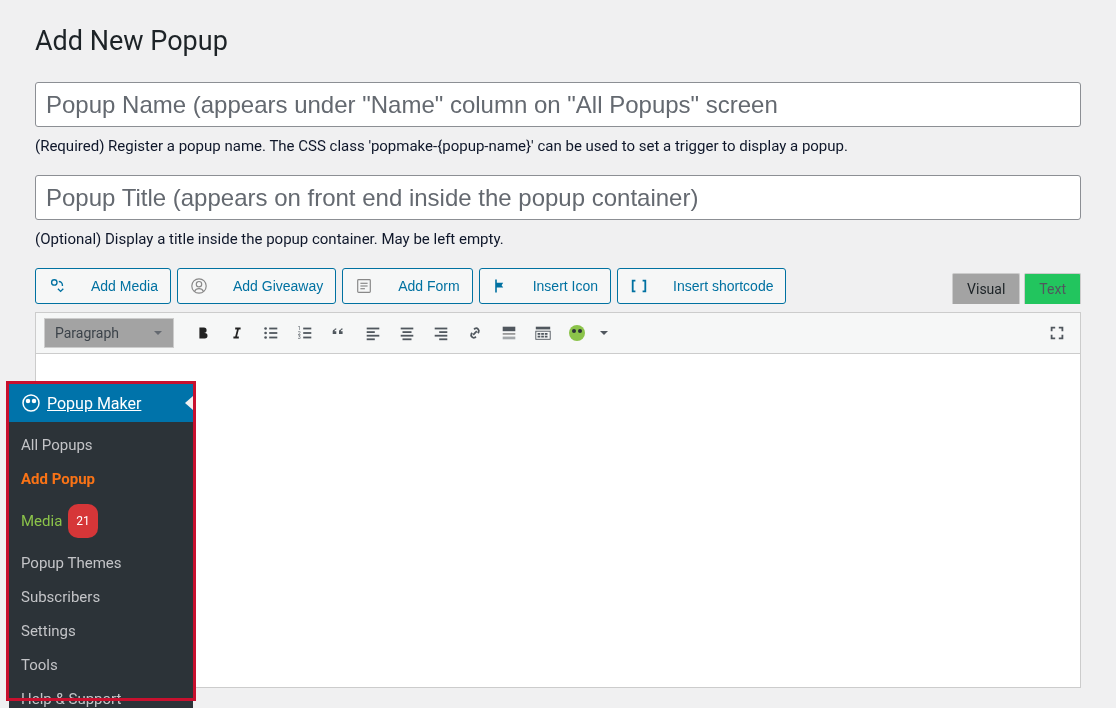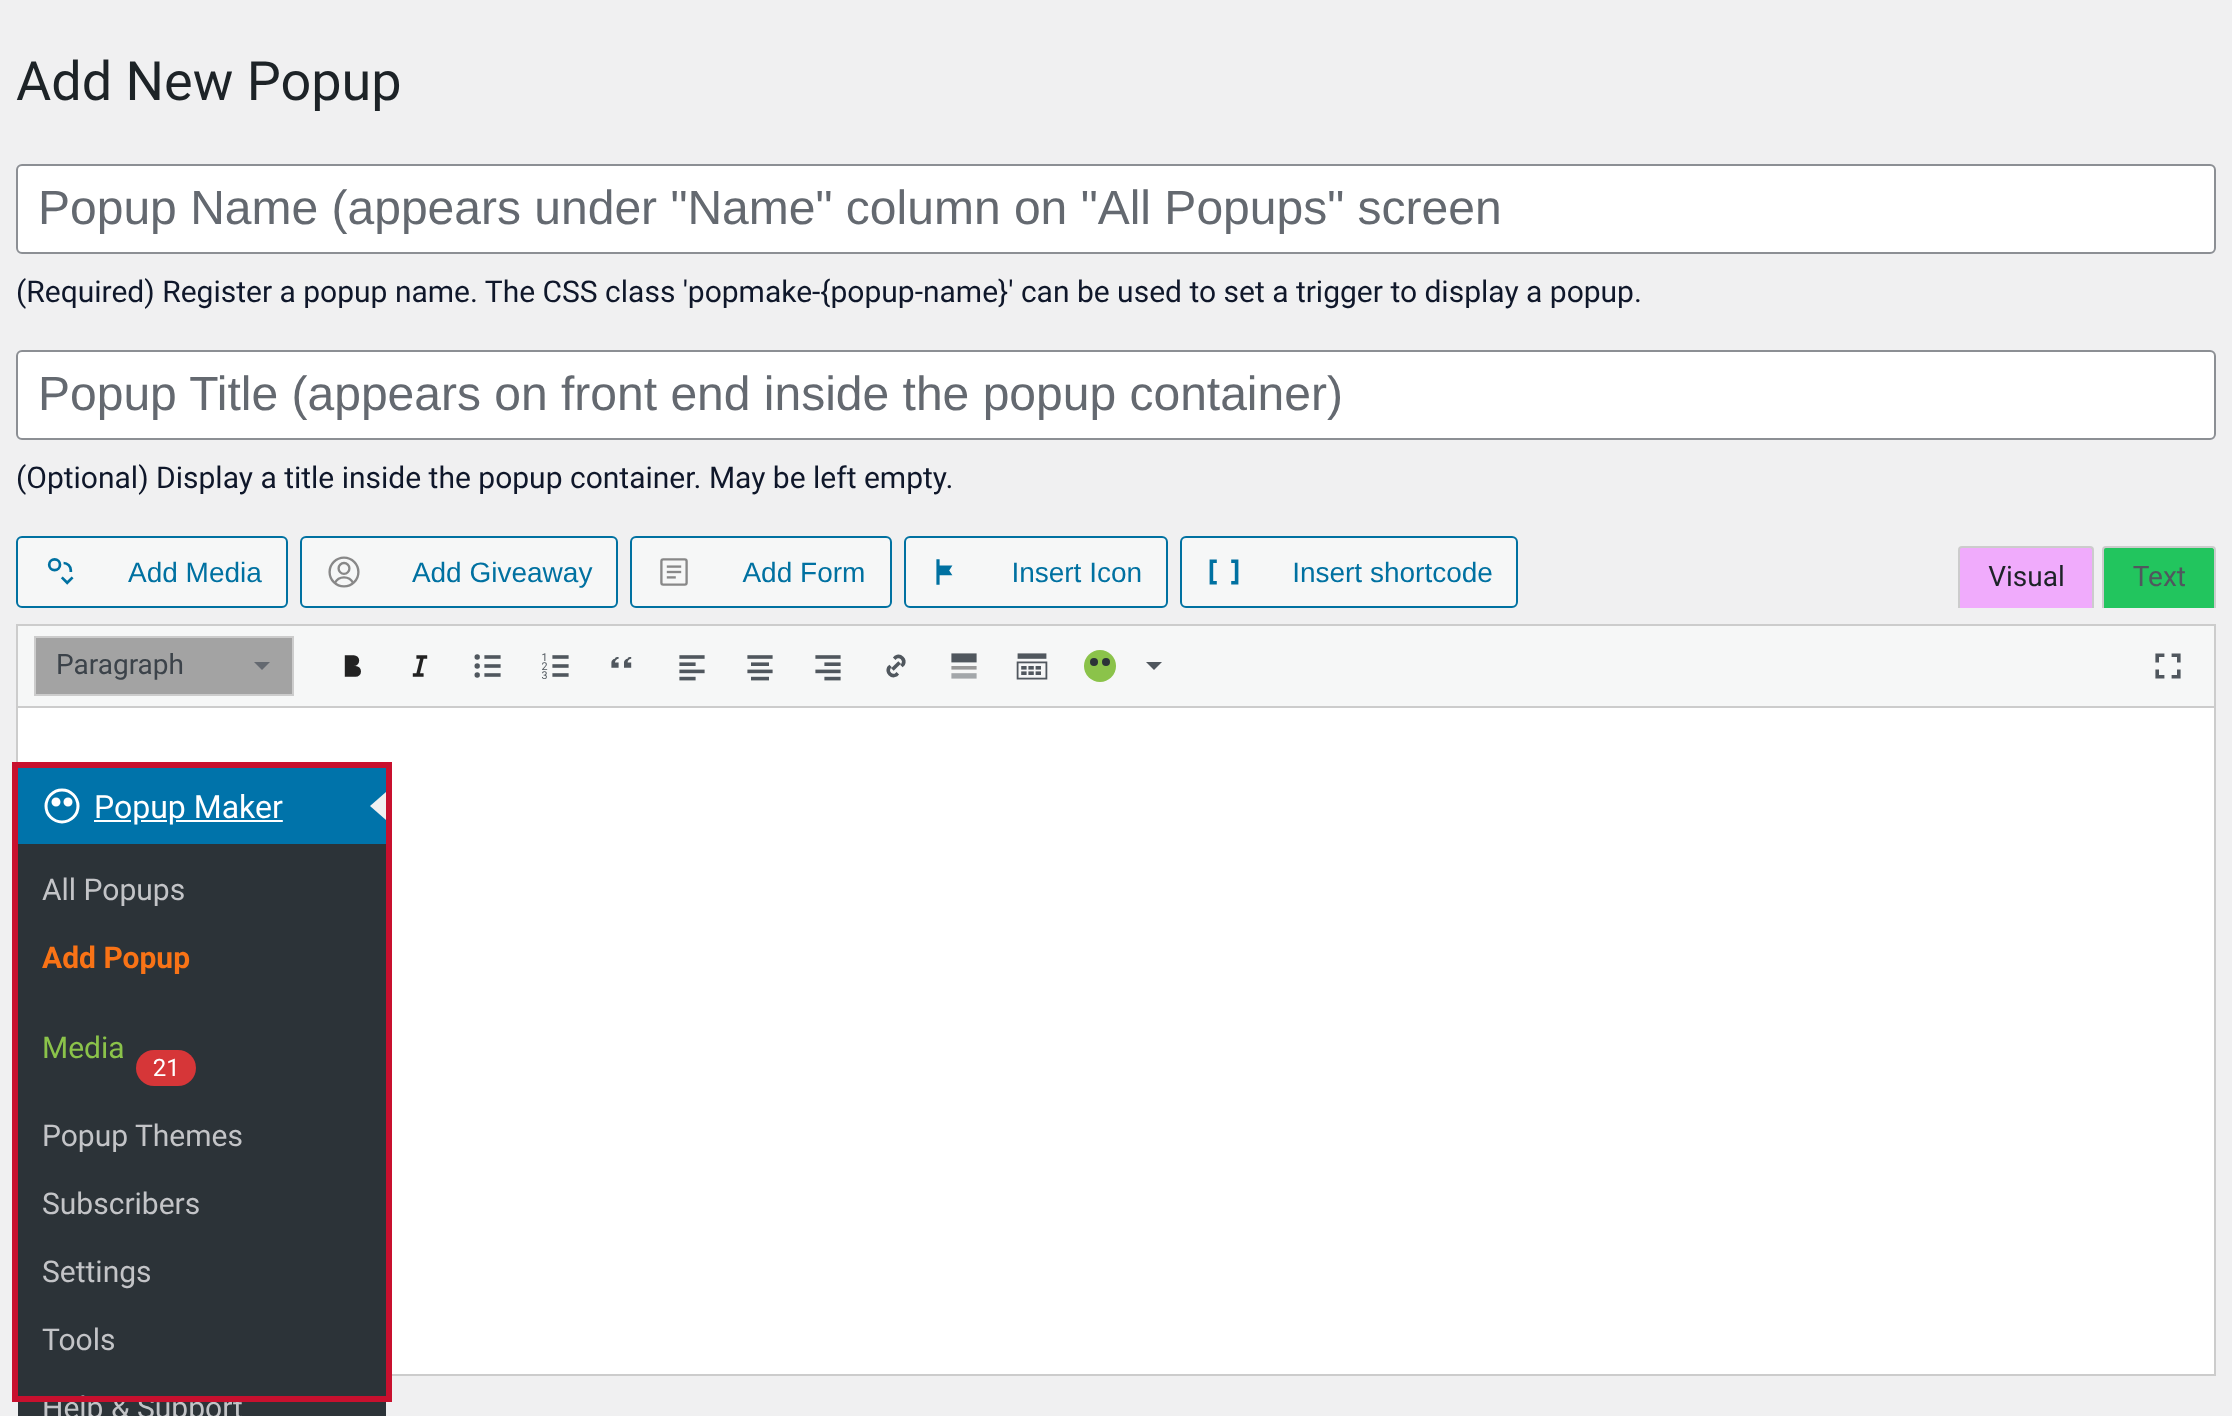--- a/index.html
+++ b/index.html
@@ -6,21 +6,21 @@
   body {
     font-family: -apple-system, BlinkMacSystemFont, "Segoe UI", Roboto, sans-serif;
     background: #f0f0f1;
     width: 1116px;
     height: 708px;
     overflow: hidden;
     position: relative;
     color: #3c434a;
   }
   .content {
-    padding: 20px 8px;
+    padding: 20px 35px;
     border-radius: 10px;
   }
   h1.page-title {
     font-size: 27px;
     font-weight: 400;
     color: #1d2327;
     margin-bottom: 25px;
     padding-top: 5px;
   }
   .name-input, .title-input {
@@ -77,21 +77,21 @@
     border: 1px solid #ccc;
     border-bottom: none;
     background: #22c55e;
     color: #50575e;
     font-size: 14px;
     padding: 7px 14px;
     cursor: pointer;
     border-radius: 2px 2px 0 0;
   }
   .switch-tab.active {
-    background: #f0abfc;
+    background: #a3a3a3;
     color: #1d2327;
     margin-left: 44px;
   }
   .toolbar {
     background: #f6f7f7;
     border: 1px solid #ccc;
     border-bottom: none;
     padding: 5px 8px;
     display: flex;
     align-items: center;
@@ -185,23 +185,22 @@
   }
   .badge {
     display: inline-flex;
     align-items: center;
     justify-content: center;
     background: #d63638;
     color: #fff;
     font-size: 12px;
     border-radius: 10px;
     padding: 1px 8px;
-    height: 18px;
+    height: 34px;
     font-weight: 400;
-    margin-top: 21px;
   }
   .sidebar-submenu {
     background: #2c3338;
     padding: 6px 0 10px 0;
   }
   .pm-icon {
     width: 20px; height: 20px;
     display: inline-flex;
     align-items:center; justify-content:center;
     margin-right: 6px;

